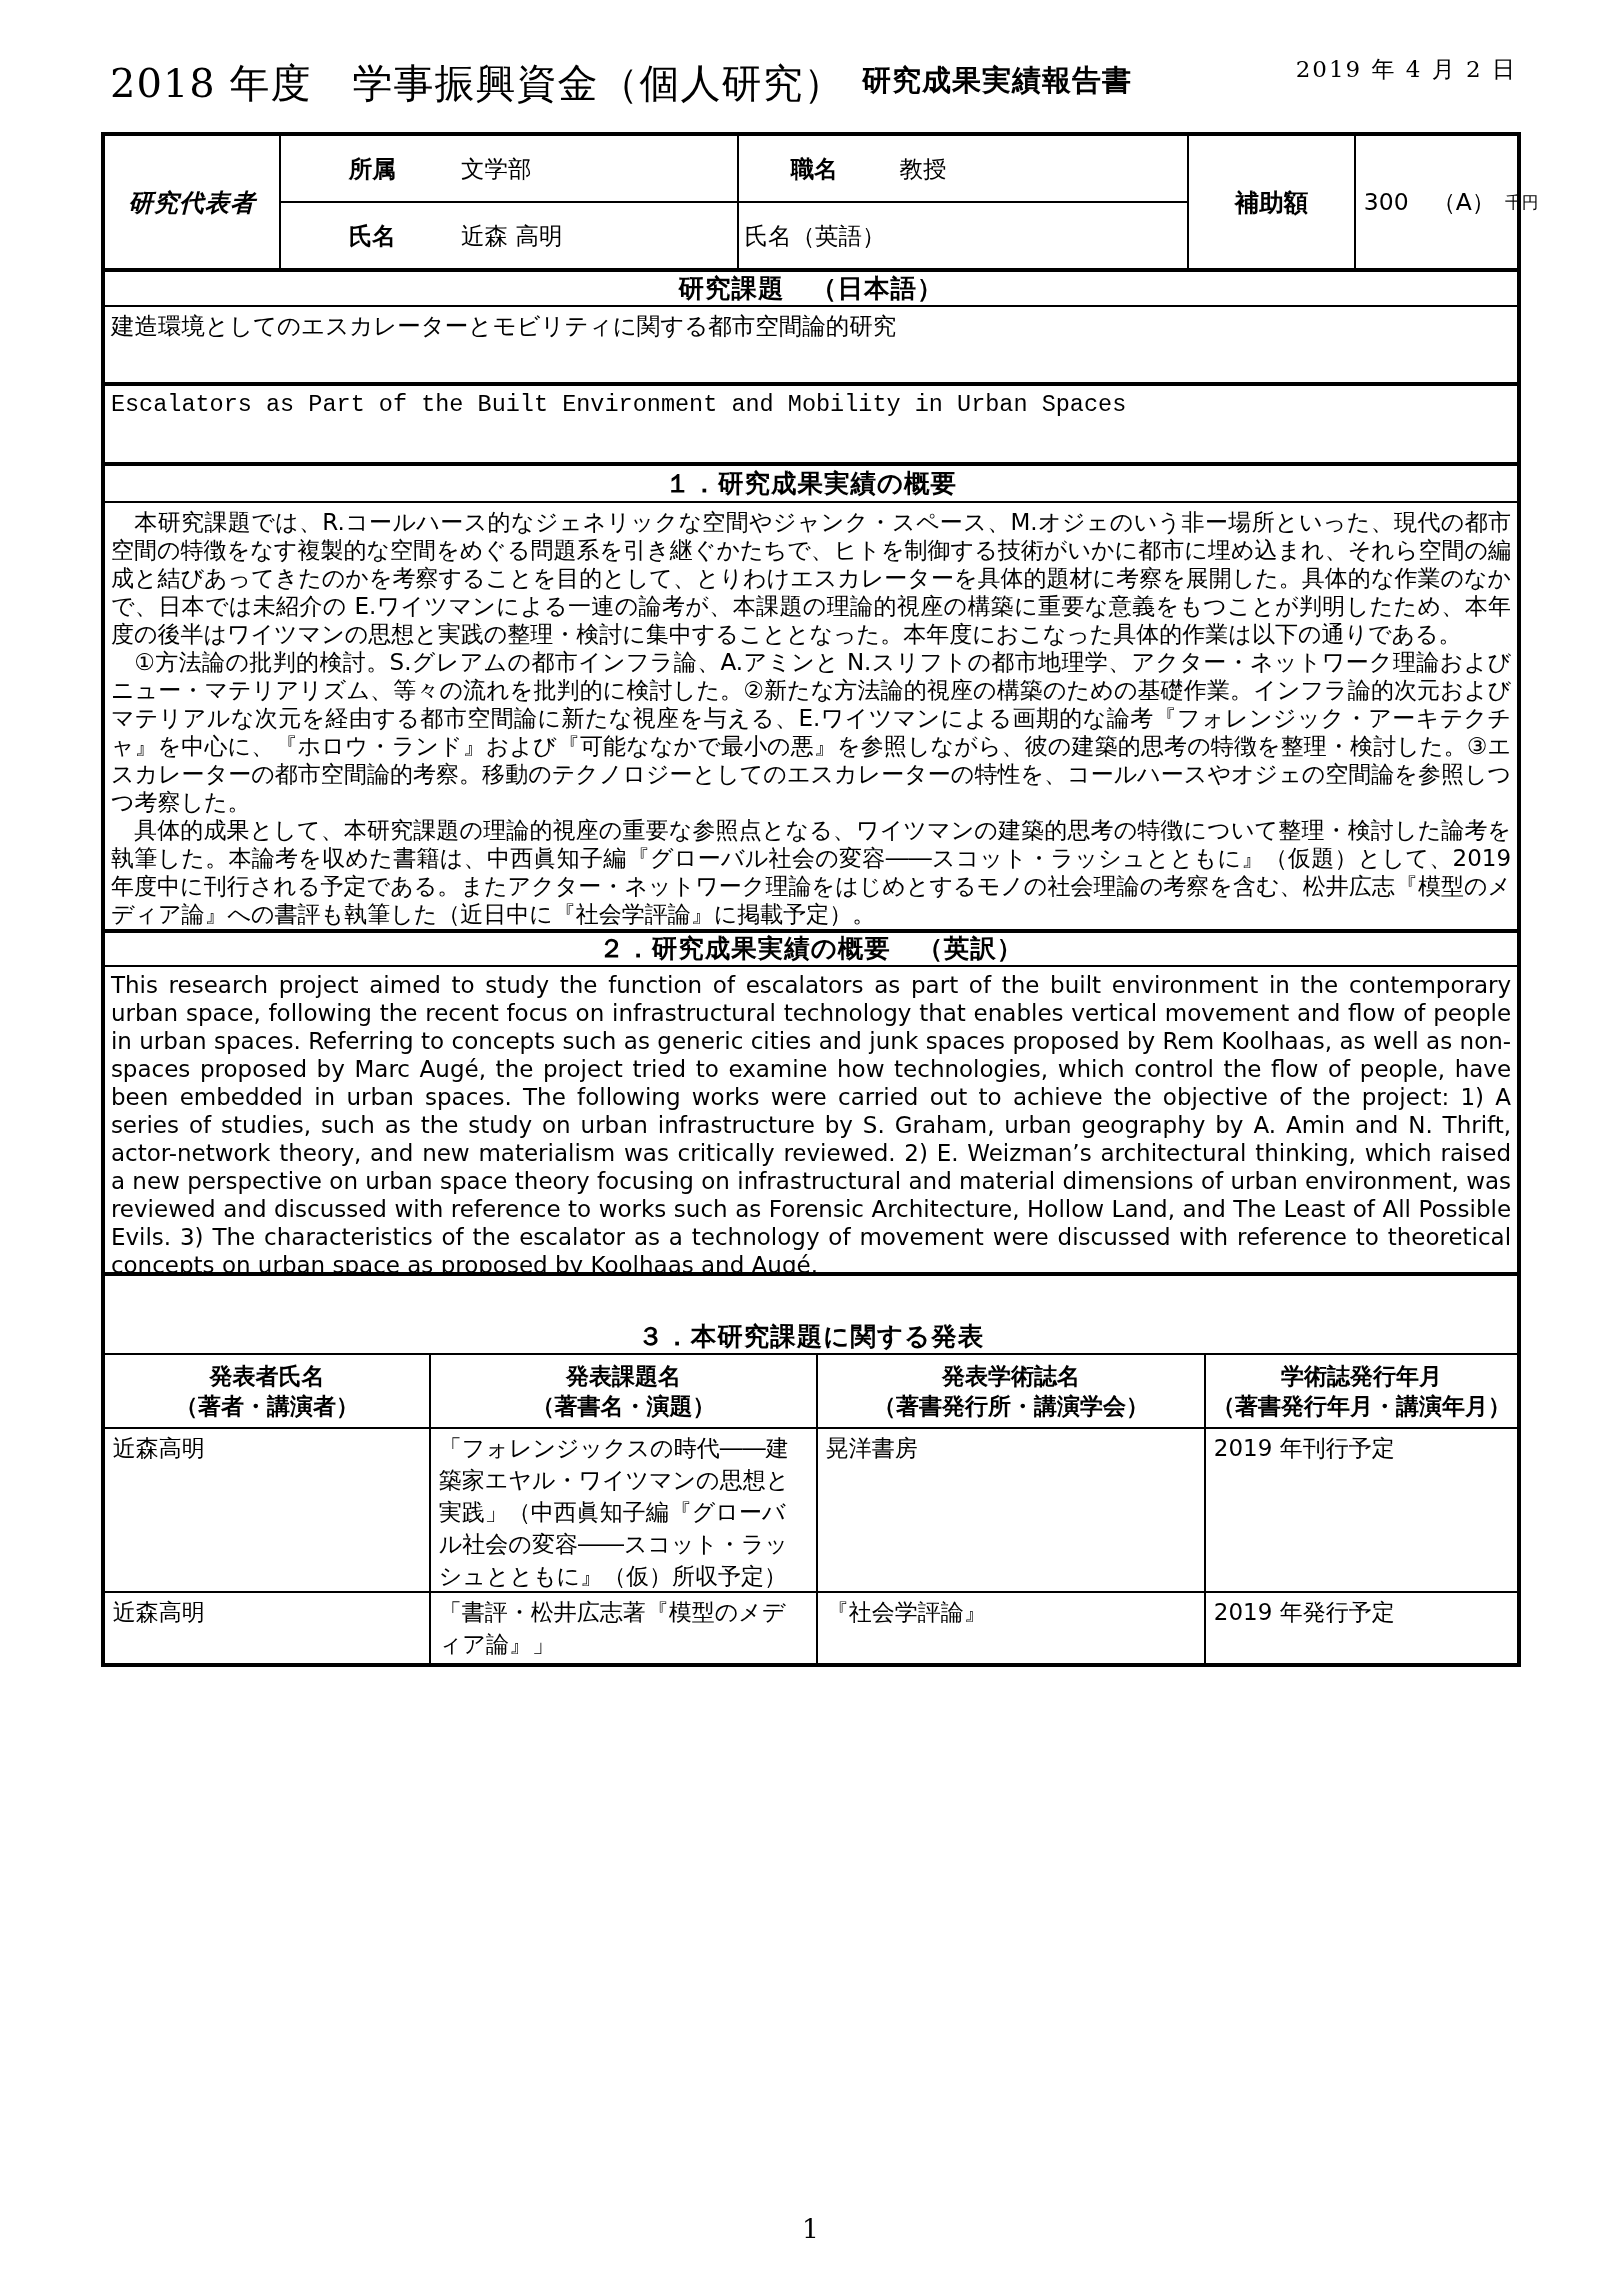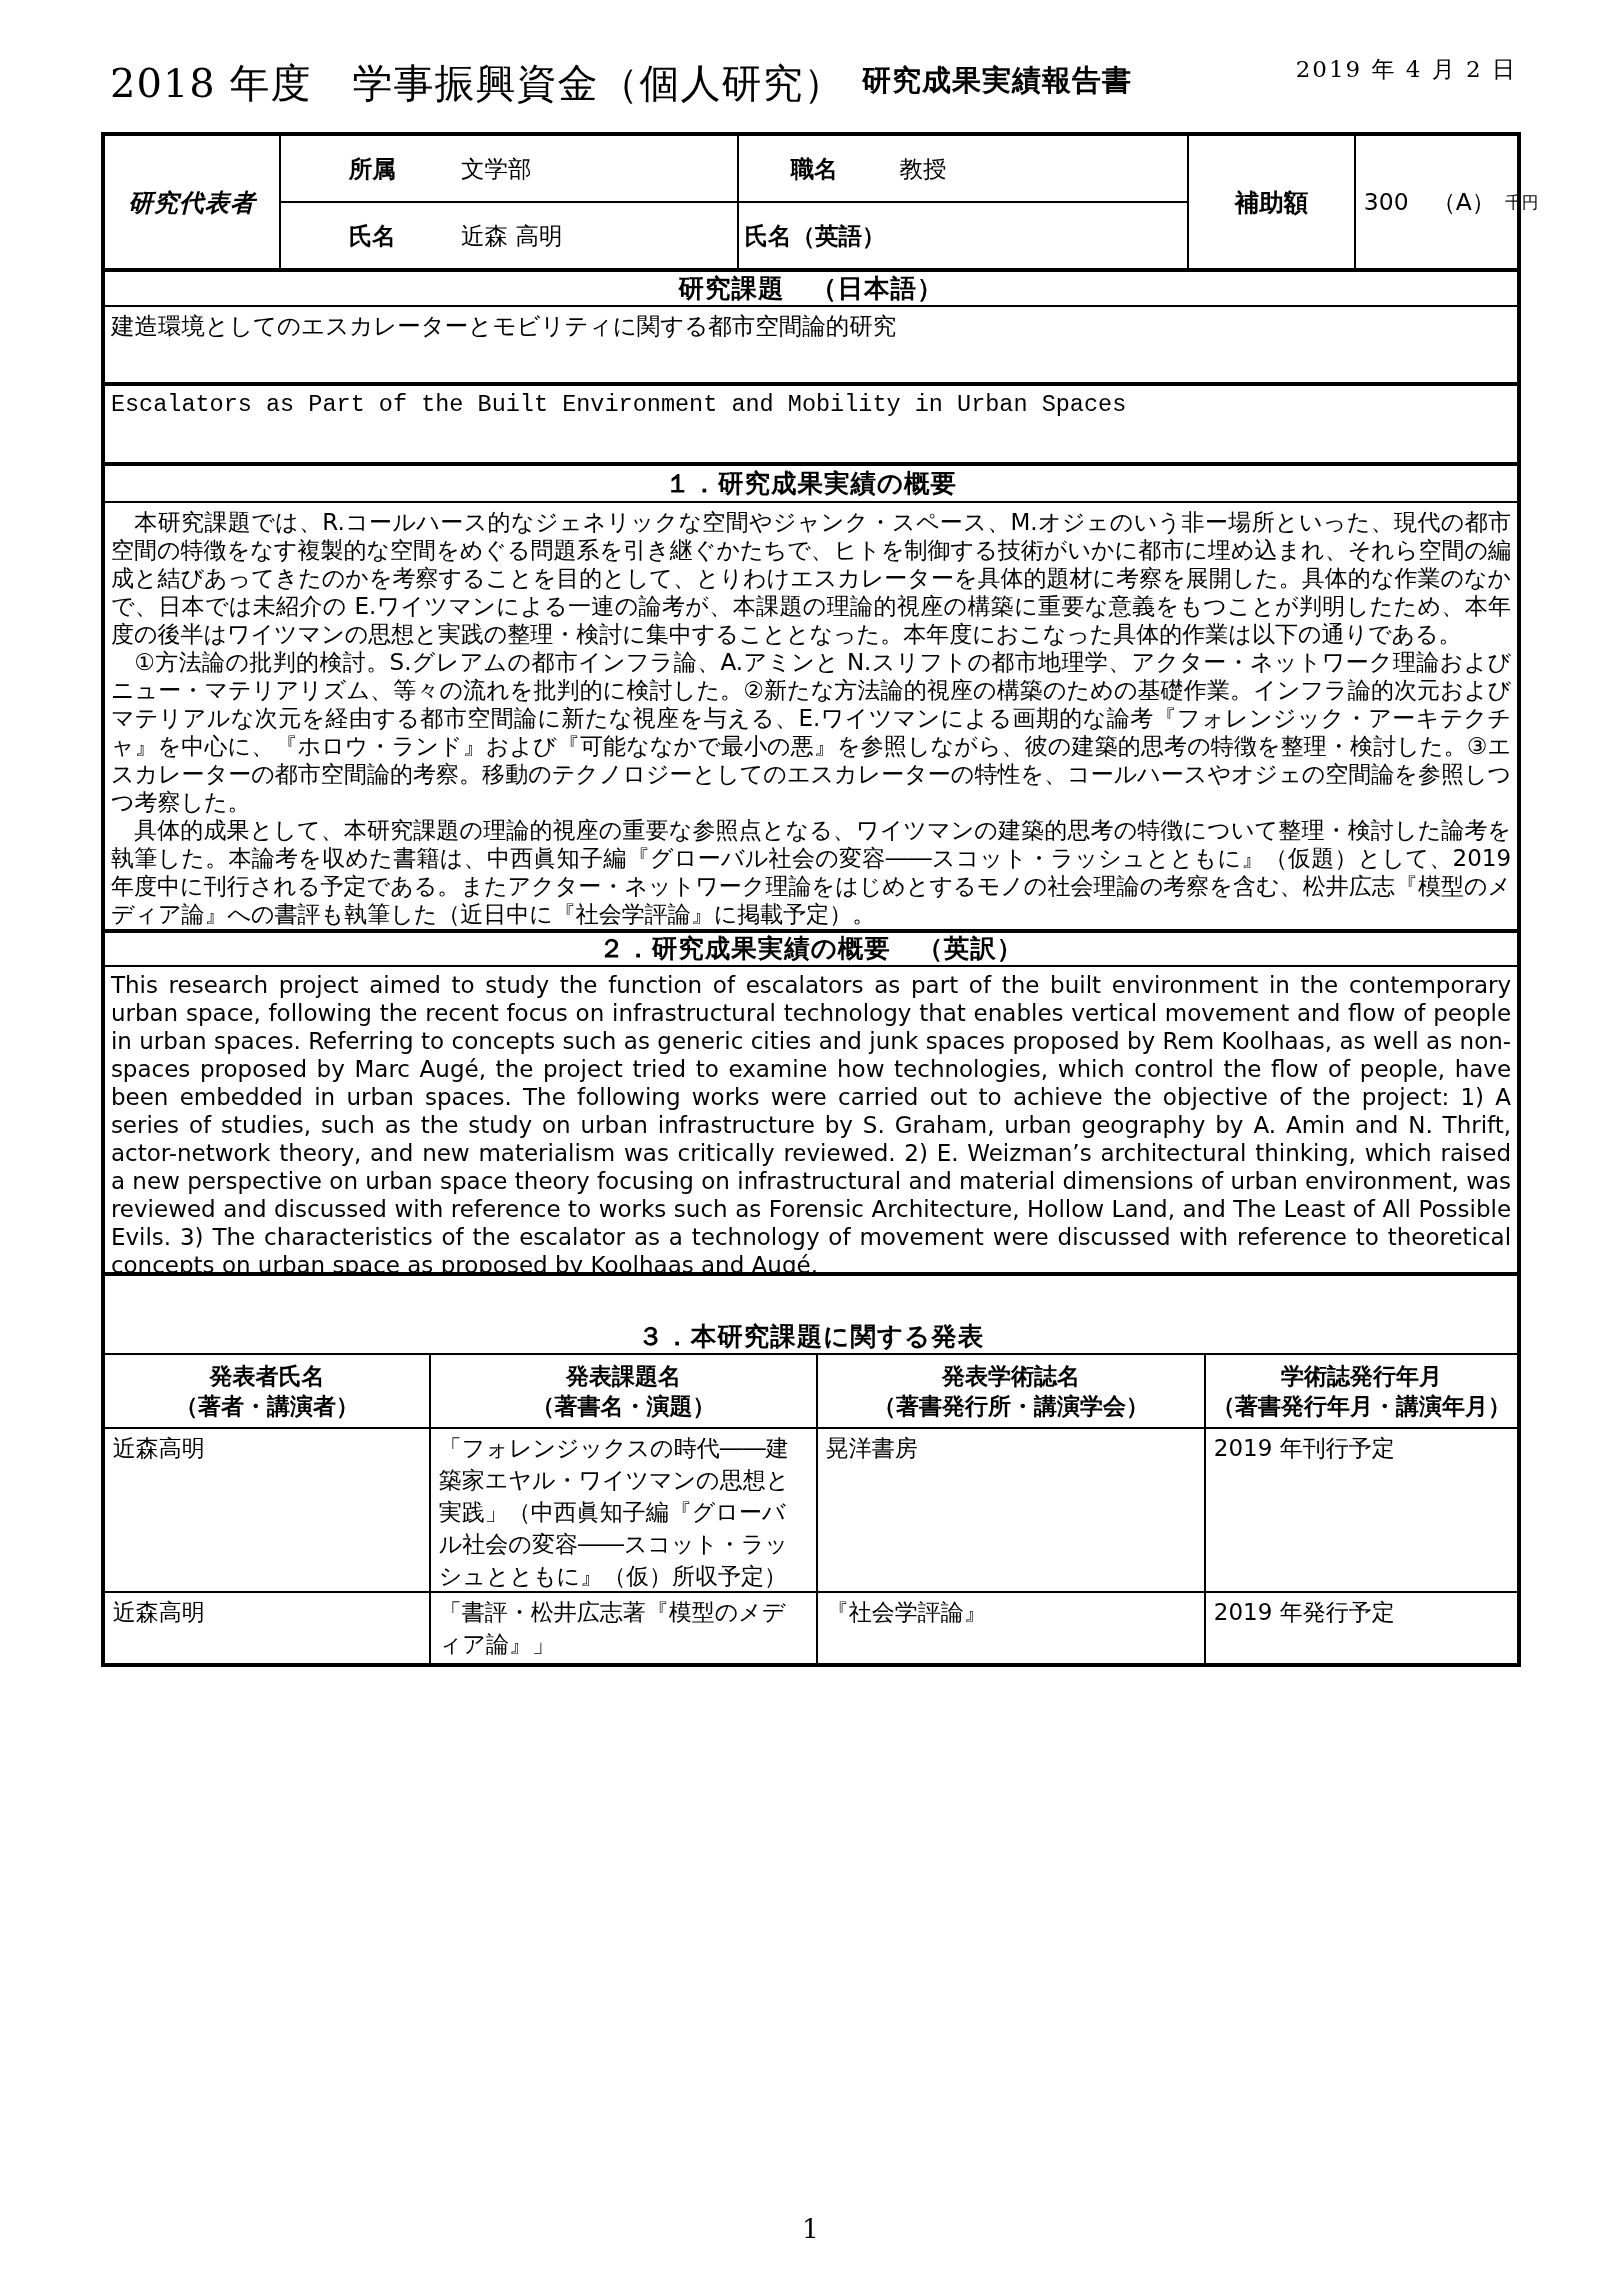--- a/index.html
+++ b/index.html
@@ -54,21 +54,21 @@
     display:flex;align-items:center;justify-content:center;
     font-size:23.5px;font-weight:bold;
   }
   .rep-cell-val{
     display:flex;align-items:center;
     padding-left:9.8px;font-size:23.5px;
   }
   .w-a{width:18.8%;padding-left:12px;}.w-b{width:31.7%;border-right:2px solid #000;}
   .w-c{width:16.7%;}.w-d{width:32.8%;}
   .rep-row .w-c{justify-content:center;}
-  .rep-row.second .w-c{justify-content:flex-start;padding-left:5.9px;font-weight:bold;}
+  .rep-row.second .w-c{justify-content:flex-start;padding-left:5.9px;font-weight:normal;}
   .rep-grant-label{
     width:167px;border-right:2px solid #000;
     display:flex;align-items:center;justify-content:center;
     font-size:24.5px;font-weight:bold;
   }
   .rep-grant-value{
     width:161px;display:flex;align-items:center;
     padding-left:7.8px;font-size:23.5px;white-space:nowrap;
   }
   .grant-unit{font-size:16.7px;margin-left:9.8px;}

